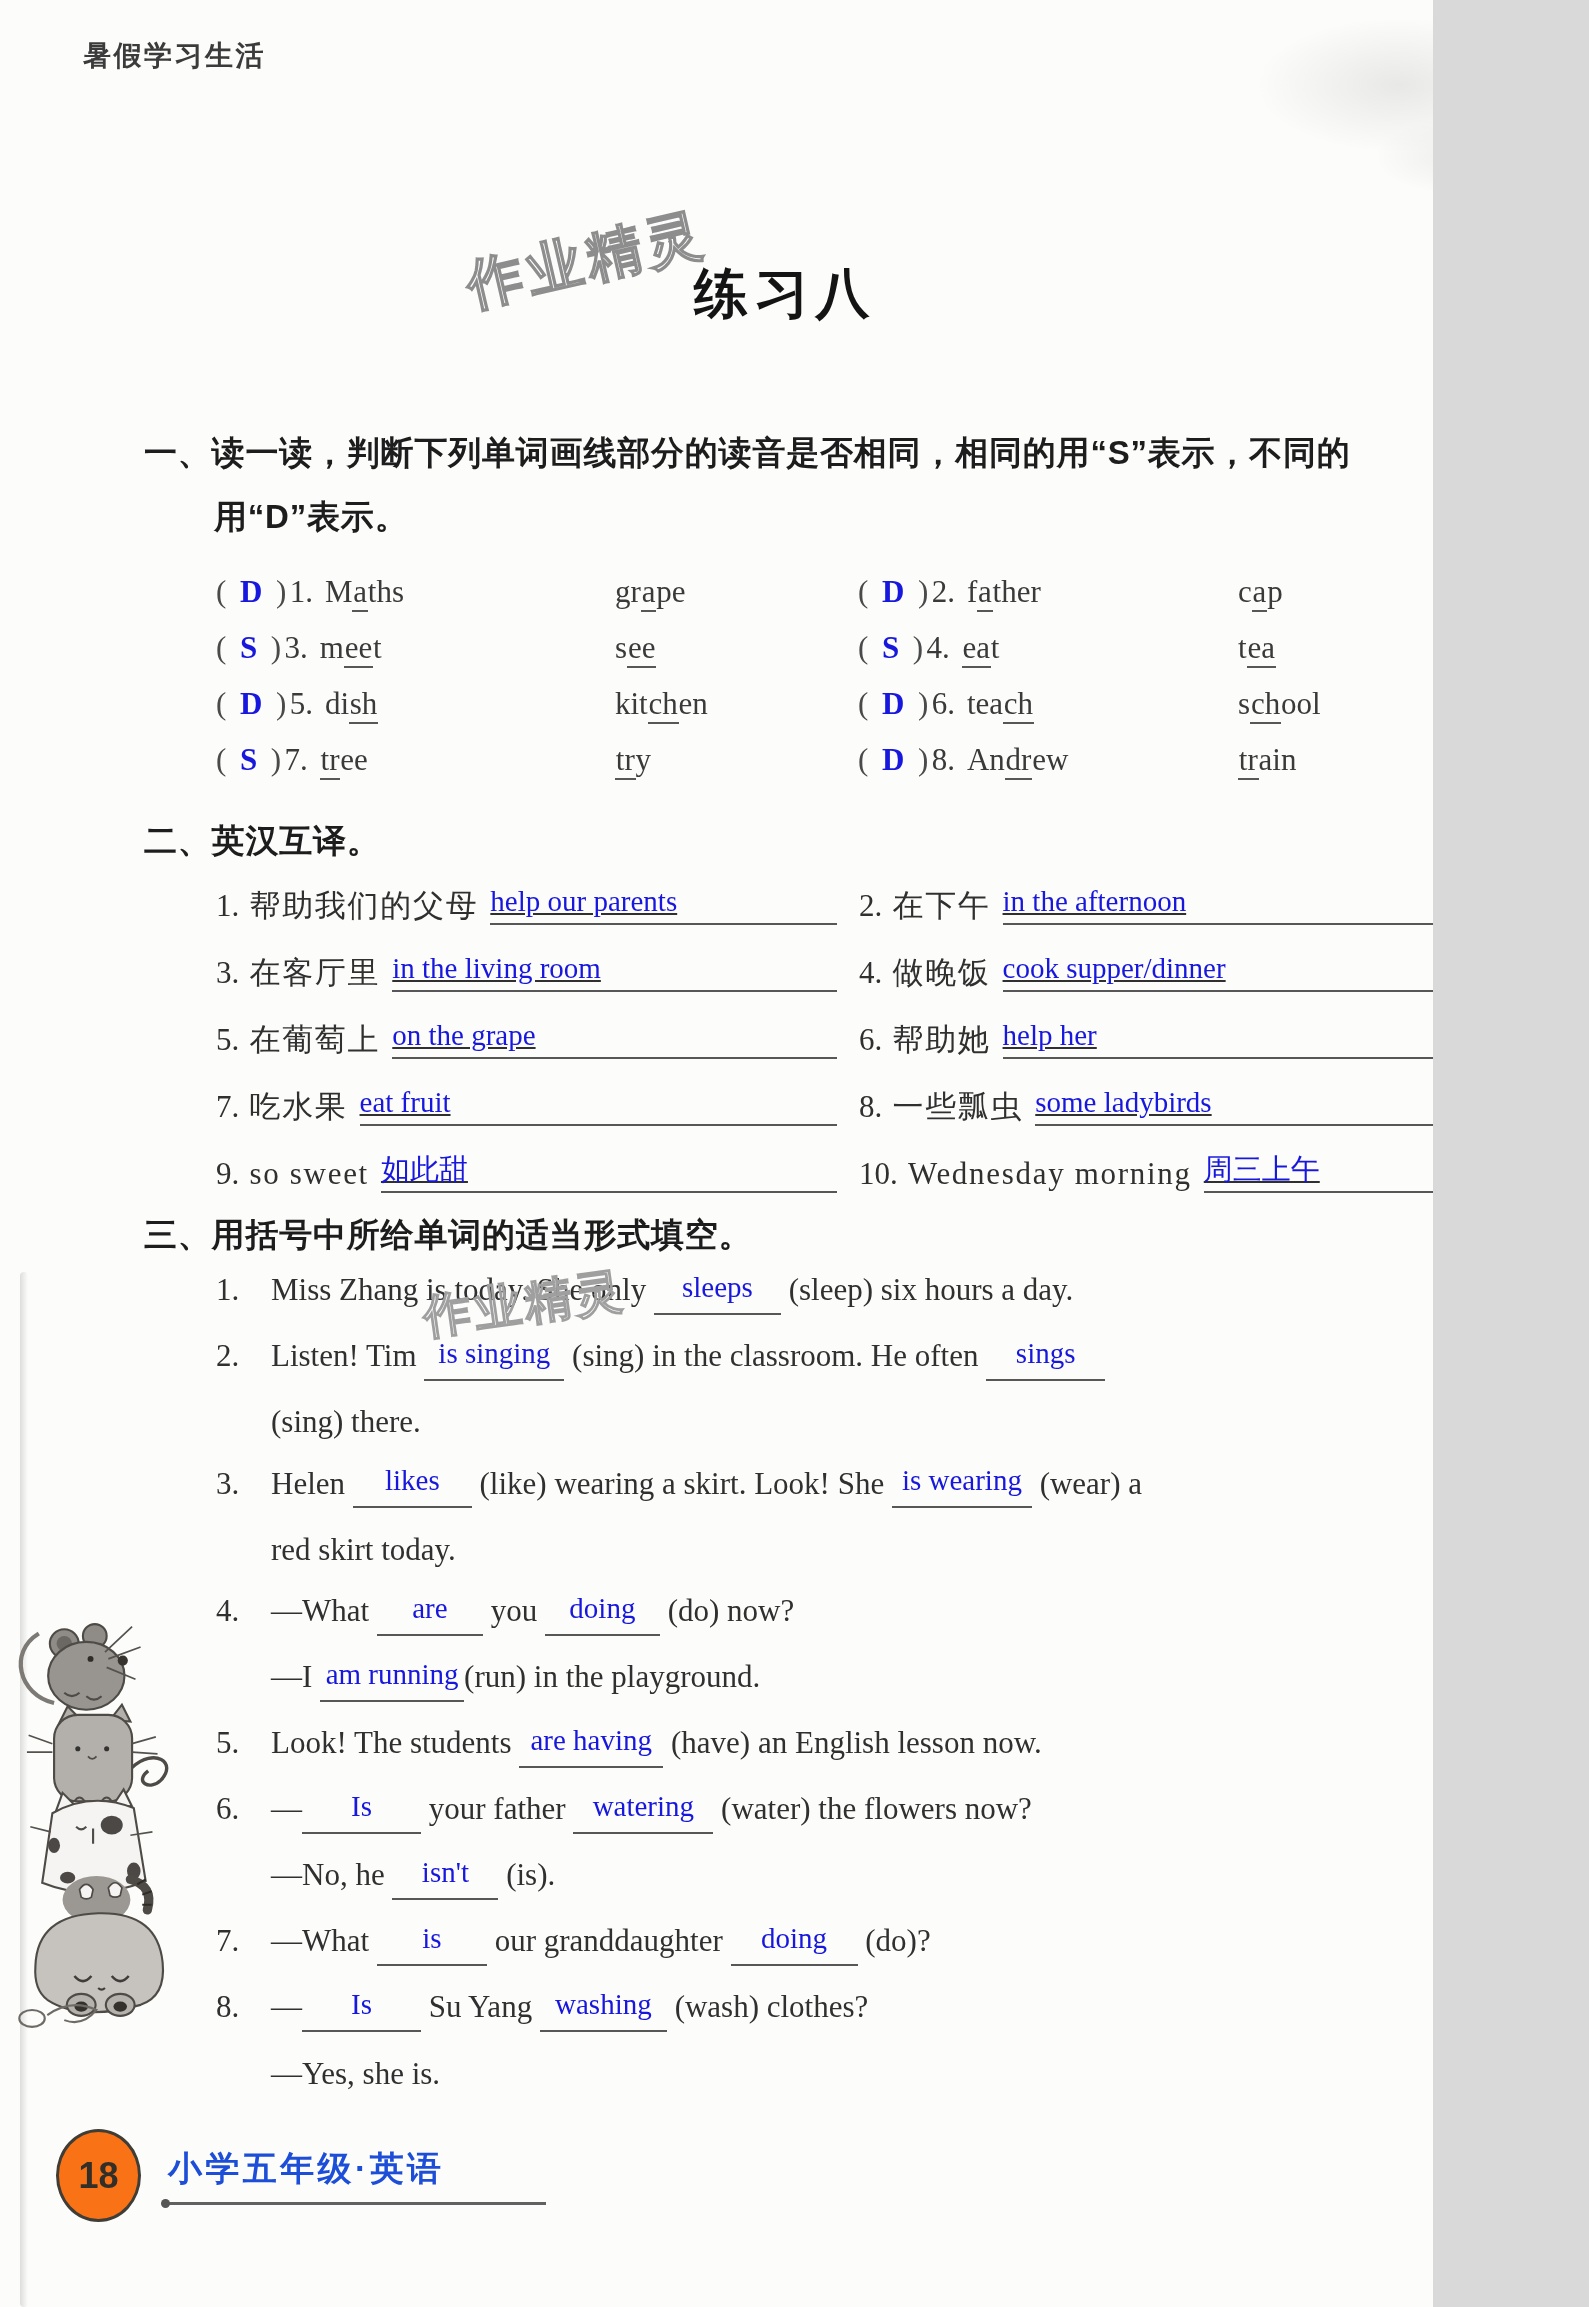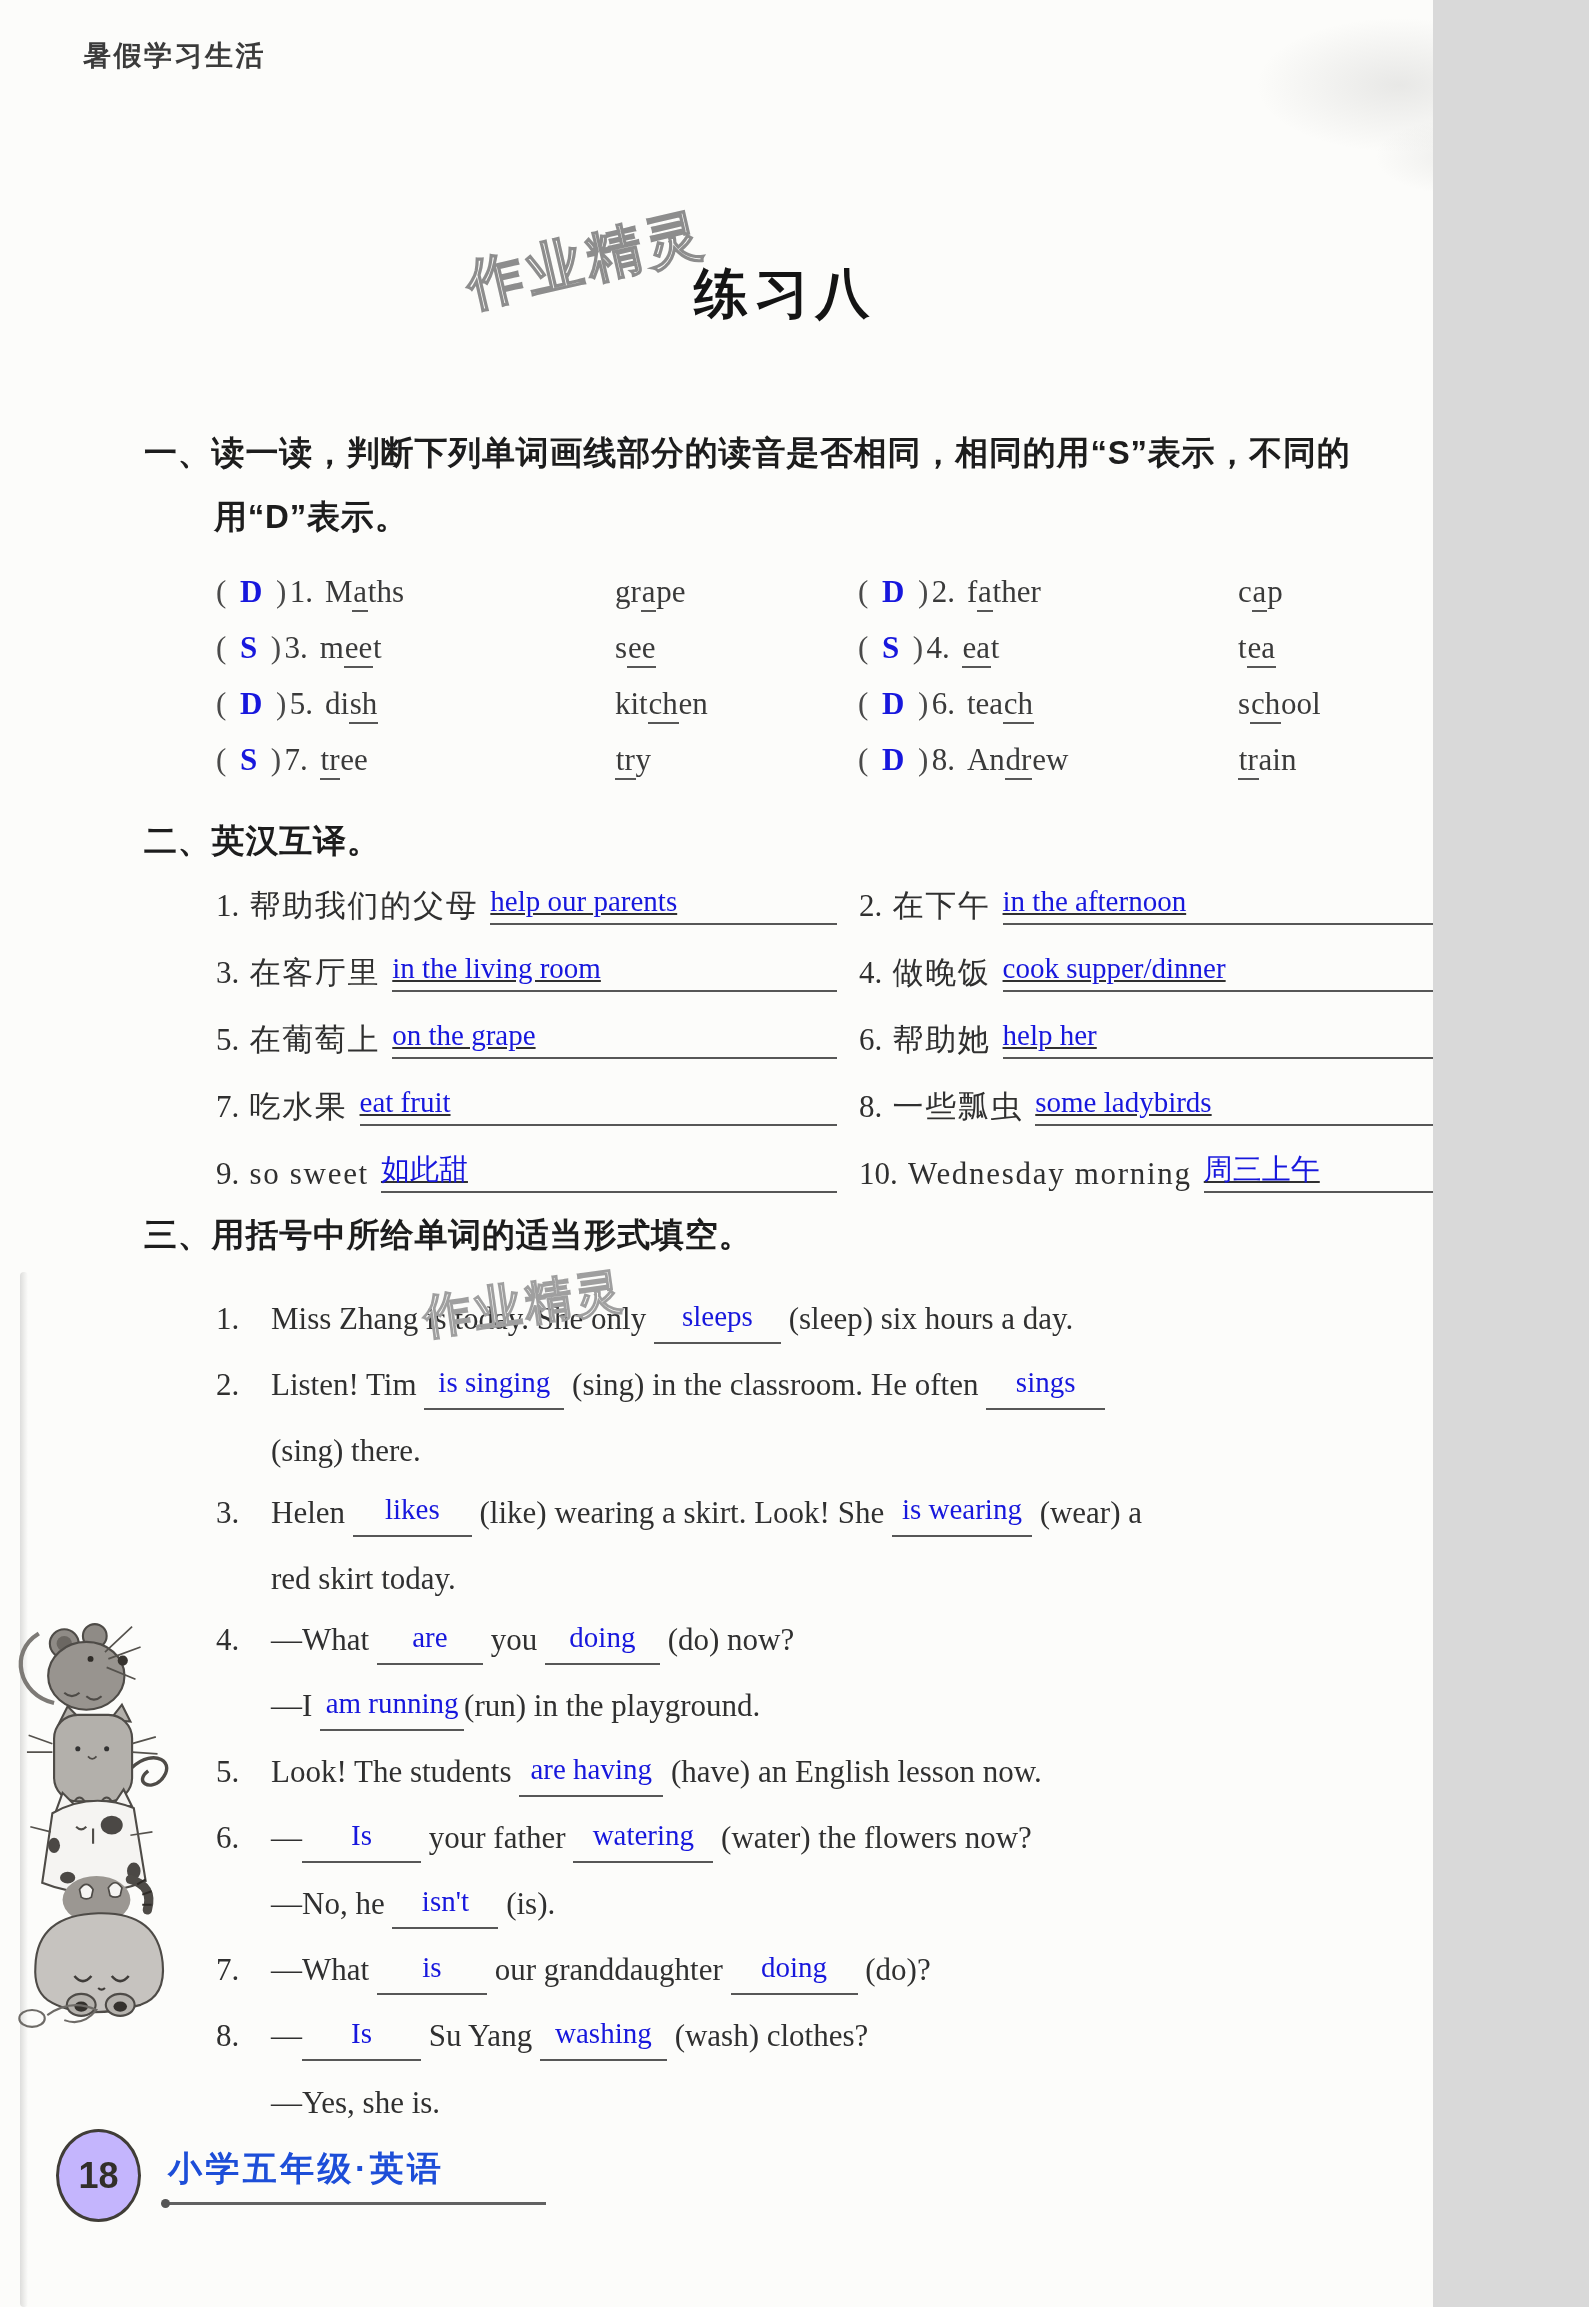--- a/index.html
+++ b/index.html
@@ -43,29 +43,29 @@
           font-size:31px;color:#303030;}
   .s2item{display:flex;align-items:flex-end;padding-right:22px;line-height:39px;}
   .s2num{flex:none;margin-right:10.2px;}
   .s2label{flex:none;letter-spacing:1.7px;}
   .blank{border-bottom:2.1px solid var(--line);}
   .s2blank{flex:1;margin-left:12px;min-width:127px;display:flex;justify-content:flex-start;align-items:flex-end;text-decoration:underline;}
   .ans{color:var(--blue);font-size:29px;}
   .s2blank .ans{padding-bottom:6.8px;line-height:29px;}
   
   .s3{position:absolute;left:144px;top:1213px;width:1408px;font-size:31px;color:#303030;}
-  .s3 .h{margin-bottom:40px;}
+  .s3 .h{margin-bottom:11px;}
   .line{position:relative;padding-left:127px;margin-bottom:20.4px;line-height:41px;min-height:41px;}
   .s3num{position:absolute;left:72px;top:0;}
   .blank3{display:inline-block;border-bottom:2.5px solid var(--line);text-align:center;
           vertical-align:baseline;padding-bottom:1.7px;}
   .blank3 .ans{position:relative;top:-3.4px;white-space:nowrap;}
   
   .pagecircle{position:absolute;left:56px;top:2129px;width:85px;height:93px;border-radius:50%;
-          background:#c4b5fd;border:3.4px solid #403d37;box-sizing:border-box;
+          background:#f97316;border:3.4px solid #403d37;box-sizing:border-box;
           display:flex;align-items:center;justify-content:center;
           font-family:"Liberation Sans",sans-serif;font-weight:700;font-size:36px;color:#322f29;}
   .flabel{position:absolute;left:168px;top:2146px;font-family:"Liberation Sans",sans-serif;
           font-weight:700;font-size:34px;color:#1d4ed8;letter-spacing:3.4px;}
   .fline{position:absolute;left:163px;top:2202px;width:383px;height:2.5px;background:#616161;}
   .fdot{position:absolute;left:-2.5px;top:-3.4px;width:9.3px;height:9.3px;border-radius:50%;background:#565656;}
   .pets{position:absolute;left:3.4px;top:1608px;width:170px;height:424px;}
 </style>
 </head>
 <body>

